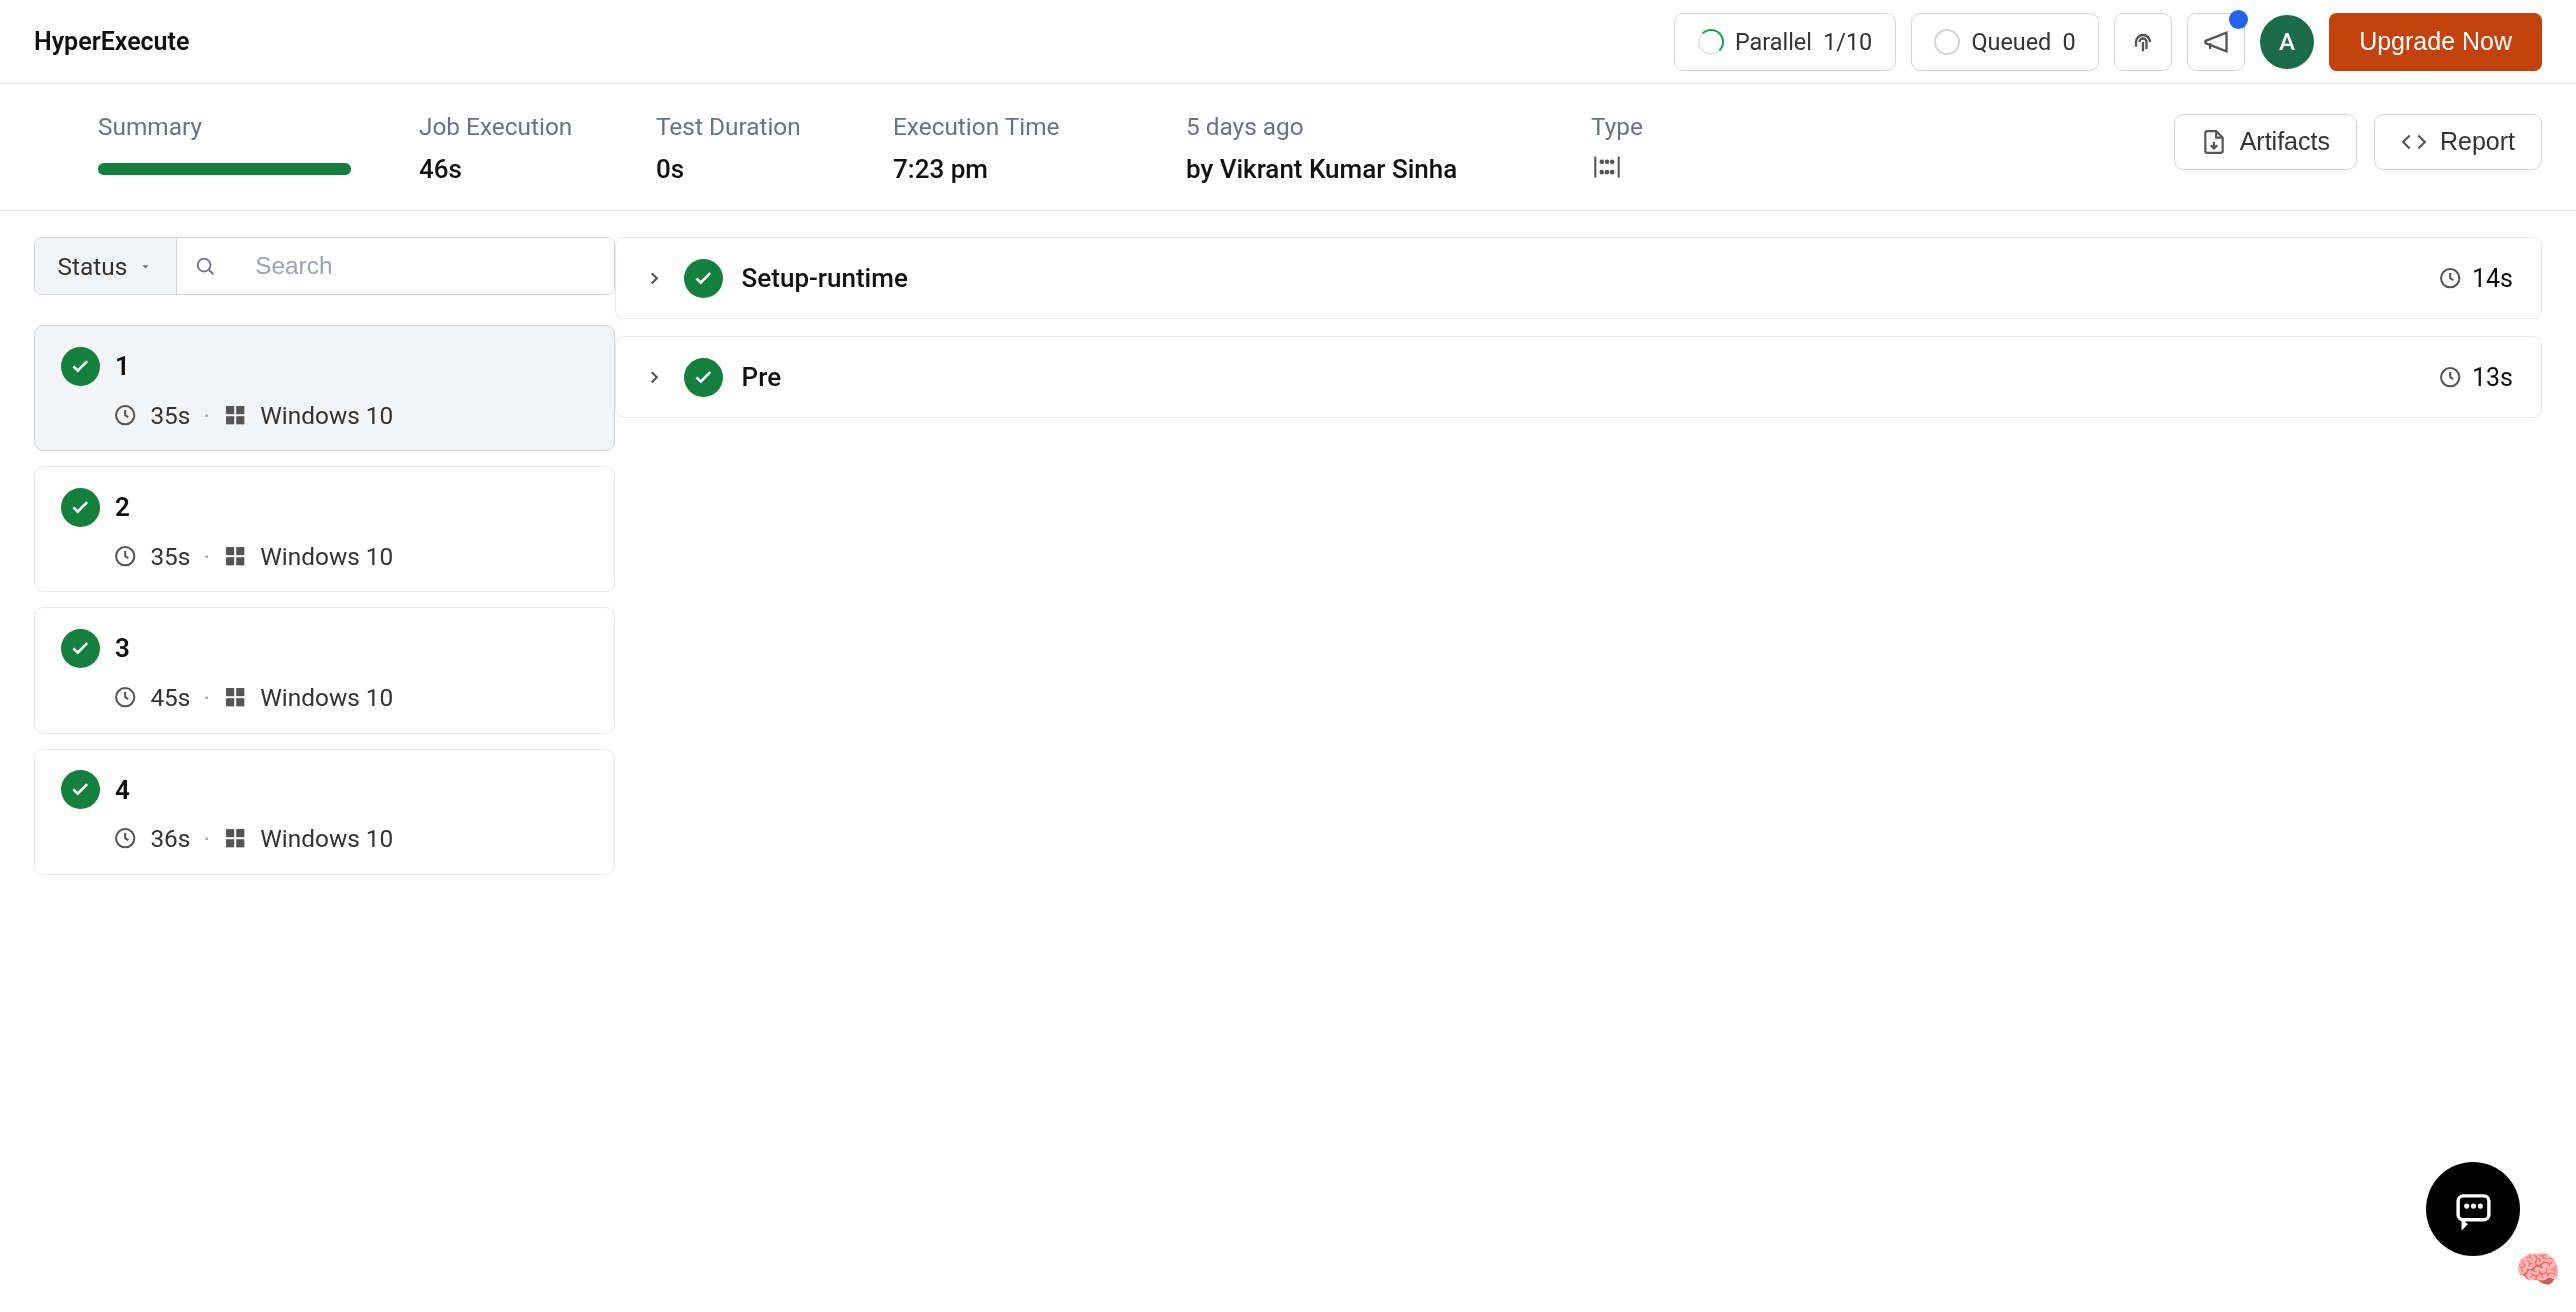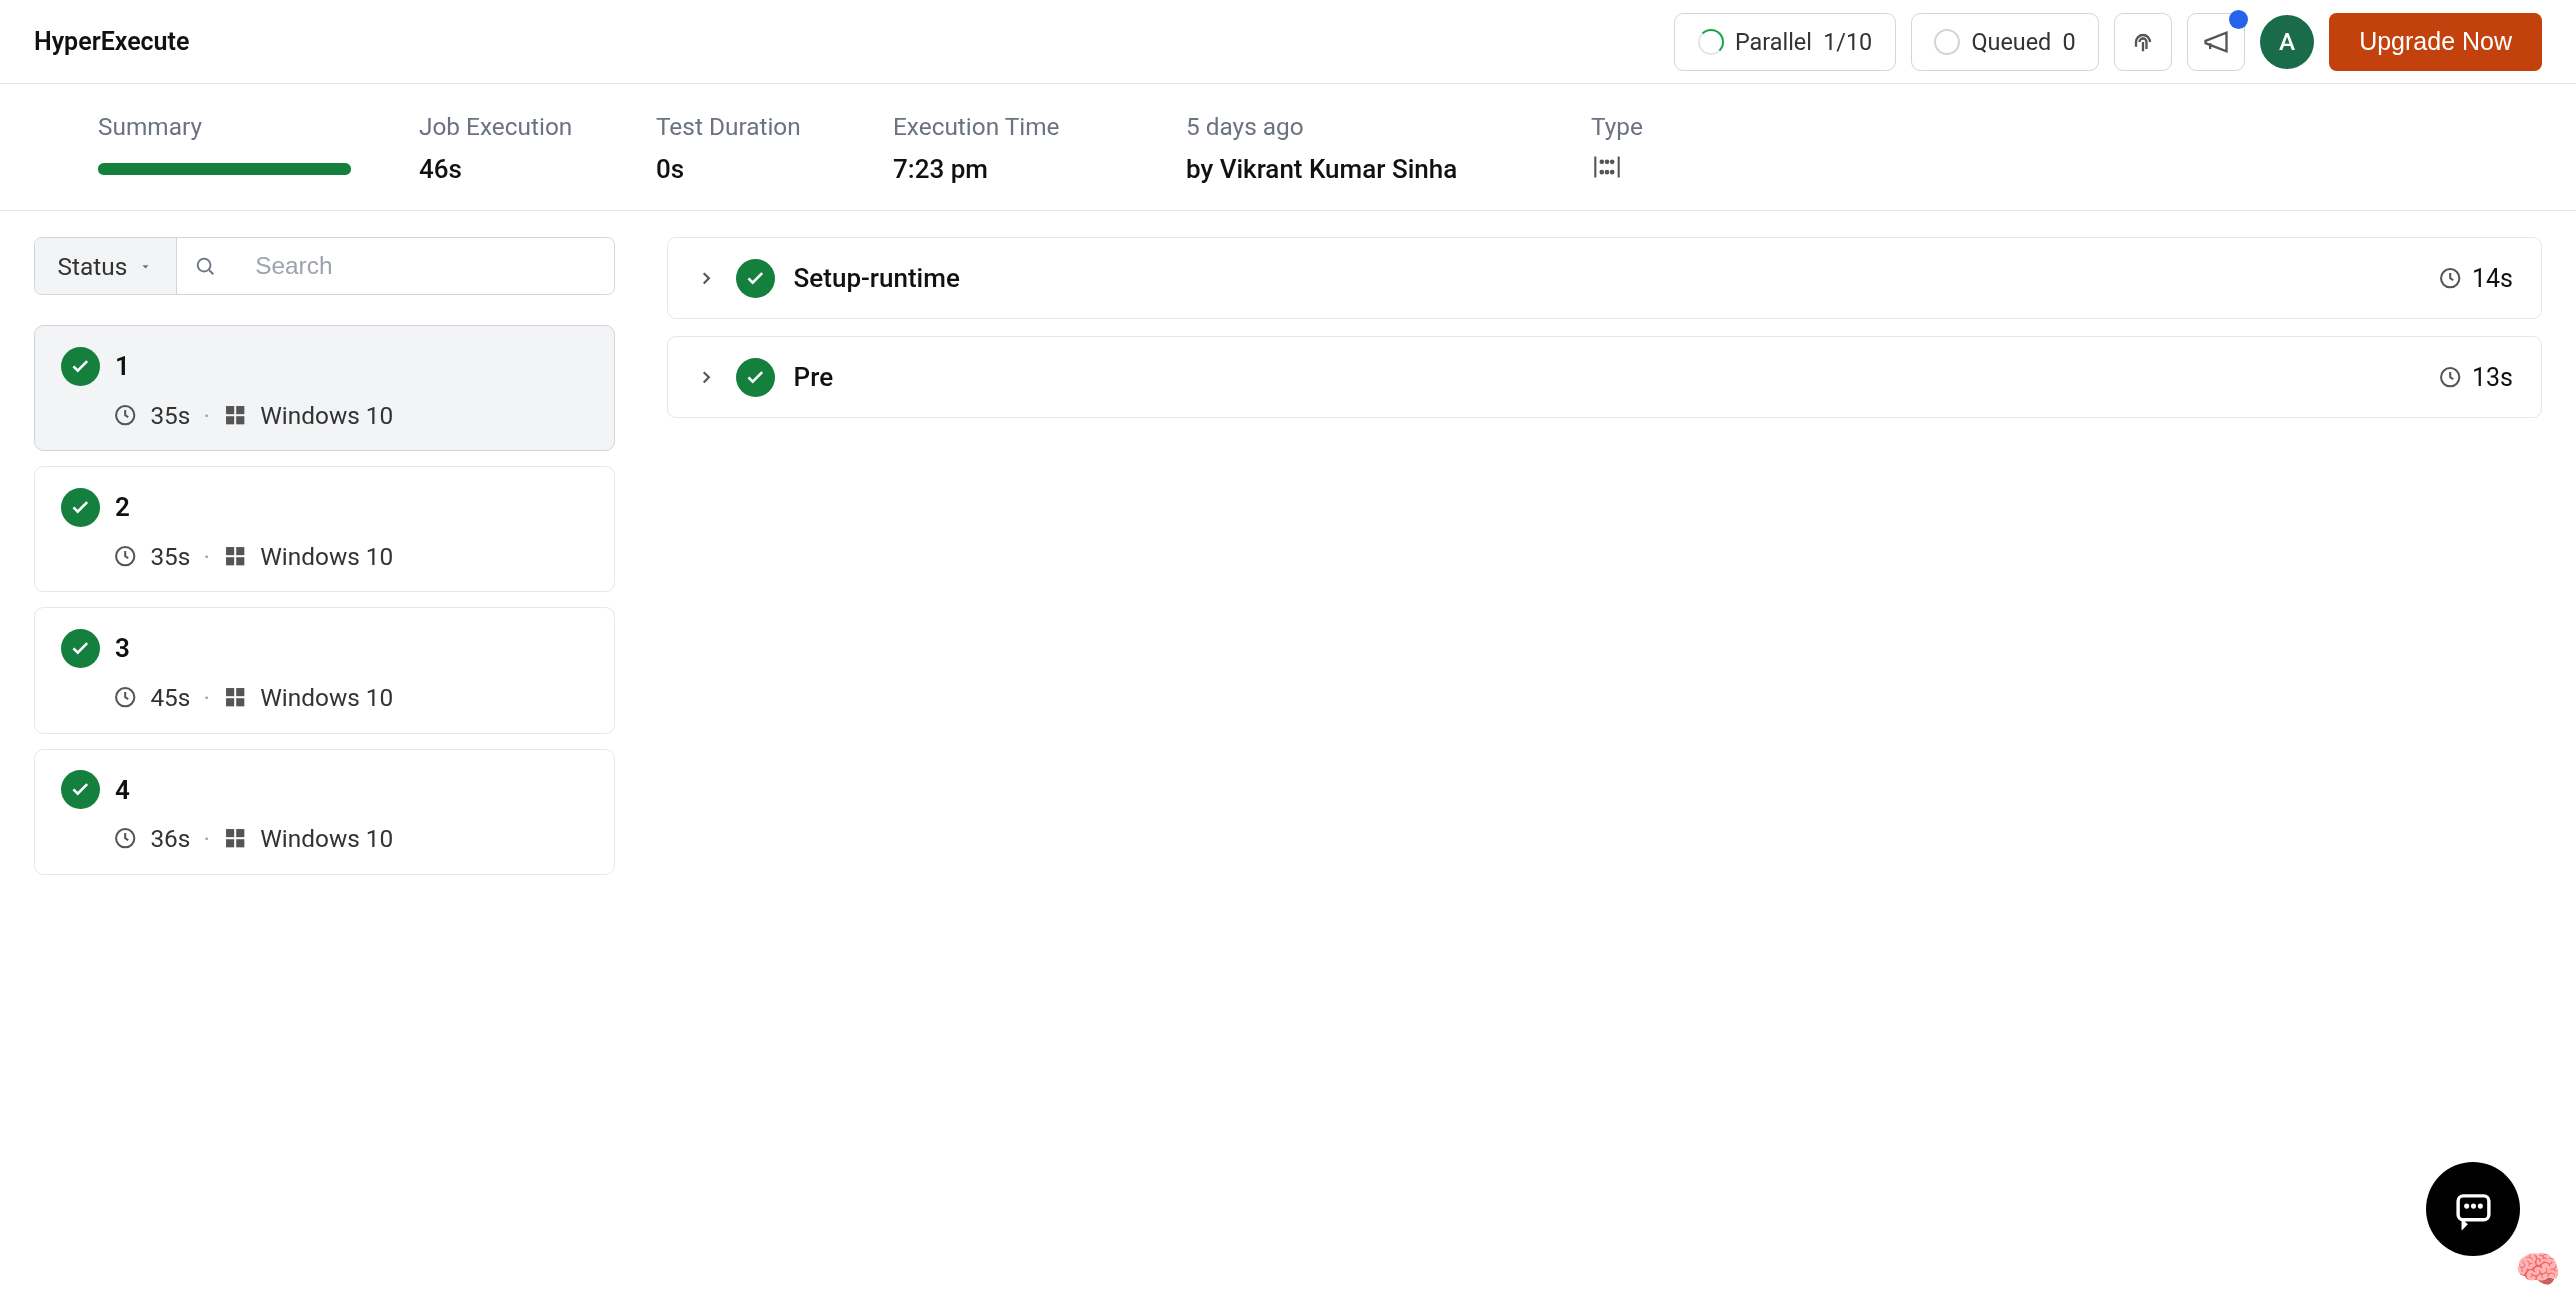--- a/index.html
+++ b/index.html
@@ -191,21 +191,20 @@
     align-items: center;
     gap: 13px;
     font-size: 25px;
     color: #333;
   }
 
   
   .body {
     display: flex;
     padding: 26px 34px;
-    gap: 52px;
   }
   .sidebar {
     width: 581px;
     flex-shrink: 0;
   }
   .filter-row {
     display: flex;
     border: 0.9px solid #d1d5db;
     border-radius: 7.5px;
     overflow: hidden;
@@ -407,20 +406,38 @@
             <circle cx="8" cy="6" r="1" fill="#555"></circle>
               <circle cx="12" cy="6" r="1" fill="#555"></circle>
               <circle cx="16" cy="6" r="1" fill="#555"></circle>
             <circle cx="8" cy="14" r="1" fill="#555"></circle>
               <circle cx="12" cy="14" r="1" fill="#555"></circle>
               <circle cx="16" cy="14" r="1" fill="#555"></circle>
           </svg>
         </div>
       </div>
     </div>
+  </div>
+  <div class="job-header-right">
+    <button class="outline-btn">
+      <svg width="26" height="26" viewBox="0 0 24 24" fill="none" stroke="#555" stroke-width="2">
+          <path d="M14 2H6a2 2 0 00-2 2v16a2 2 0 002 2h12a2 2 0 002-2V8z"></path>
+          <polyline points="14 2 14 8 20 8"></polyline>
+          <polyline points="12 18 12 12"></polyline>
+          <polyline points="9 15 12 18 15 15"></polyline>
+        </svg>
+      <span>Artifacts</span>
+    </button>
+    <button class="outline-btn">
+      <svg width="26" height="26" viewBox="0 0 24 24" fill="none" stroke="#555" stroke-width="2">
+          <polyline points="16 18 22 12 16 6"></polyline>
+          <polyline points="8 6 2 12 8 18"></polyline>
+        </svg>
+      <span>Report</span>
+    </button>
   </div>
 </div>
 
 <div class="body">
   <div class="sidebar">
     <div class="filter-row">
       <div class="status-filter">
         <span>Status</span>
         <svg width="15" height="15" viewBox="0 0 24 24" fill="#6b7280">
             <path d="M7 10l5 5 5-5z"></path>

